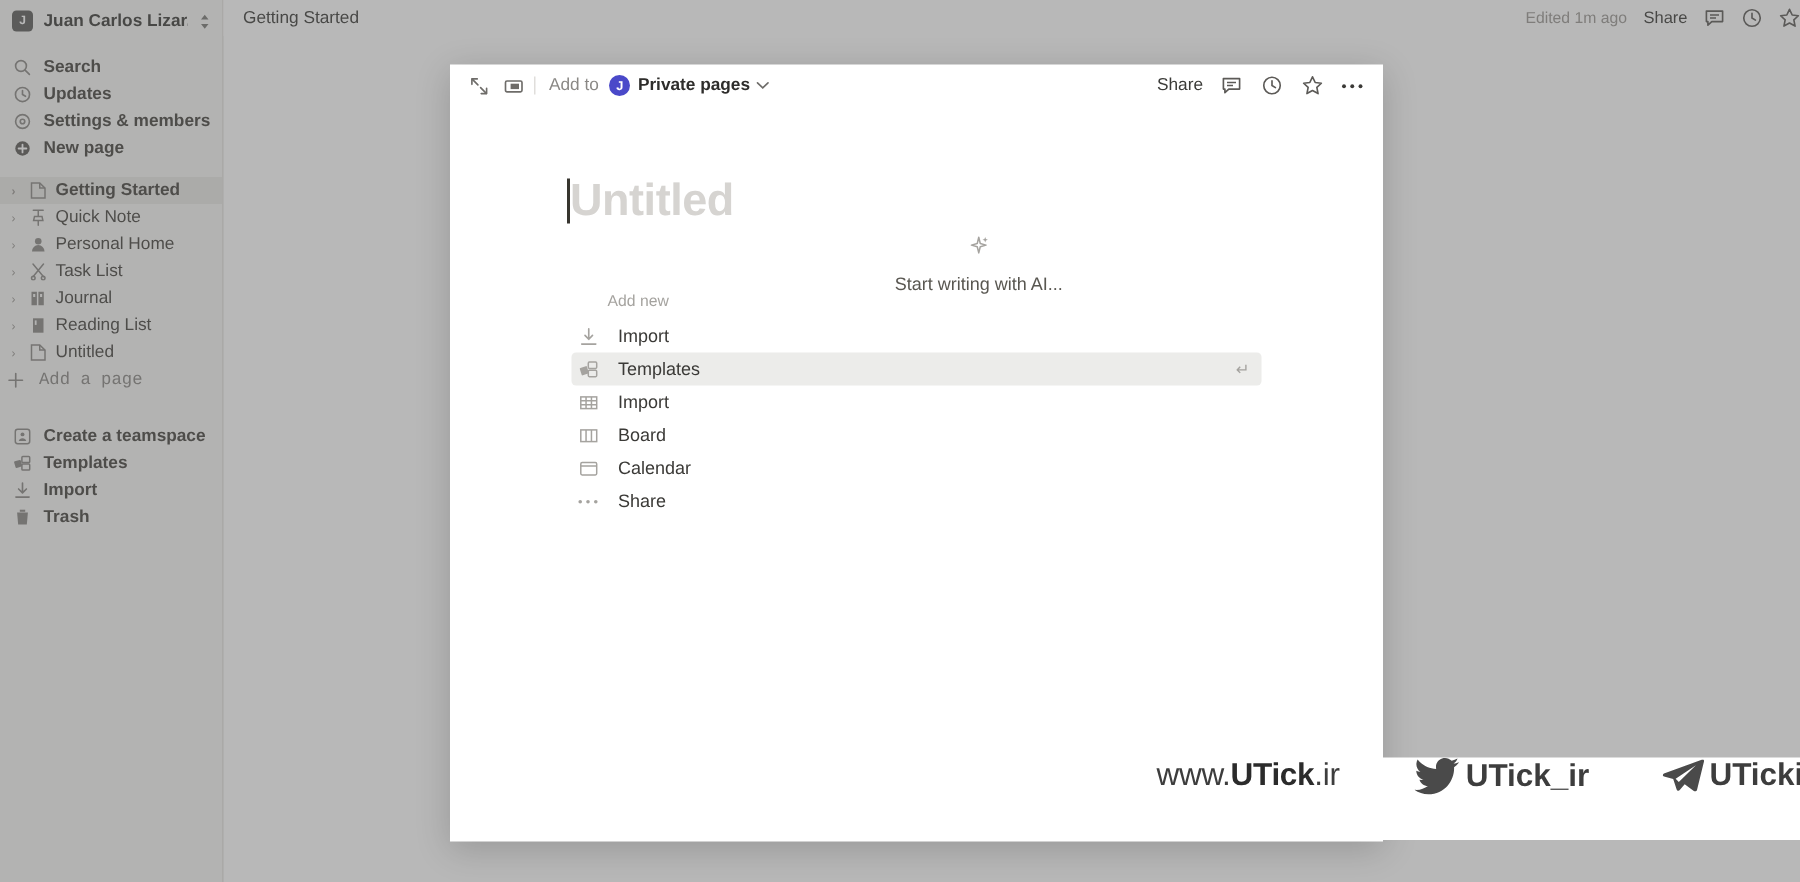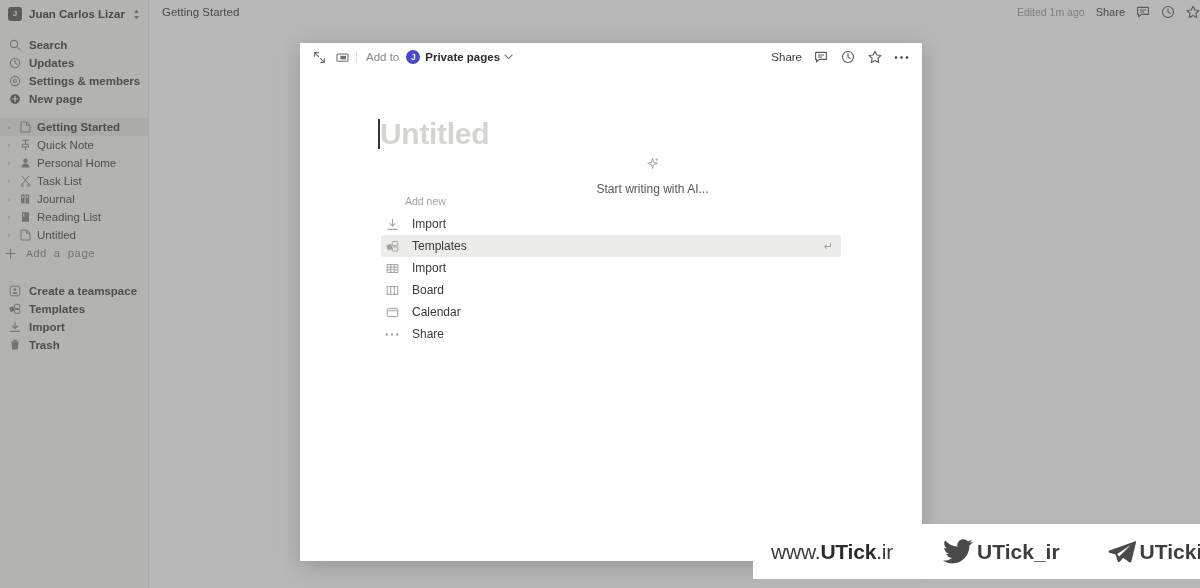--- a/index.html
+++ b/index.html
@@ -145,24 +145,24 @@
     padding: 0 8px 0 4px;
     font-size: 12px; color: #3b3a37;
     border-radius: 3px;
   }
   .menu-item .ic { width: 14px; flex: 0 0 14px; color: #a5a39f; display:flex; align-items:center; justify-content:center; }
   .menu-item.active { background: #ececea; }
   .menu-enter { margin-left: auto; color: #a5a39f; font-size: 11px; }
 
   
   #watermark {
-    position: absolute; left: 753px; top: 524px;
+    position: absolute; left: 753px; top: 505px;
     width: 447px; height: 55px;
     background: #ffffff;
-    display: flex; align-items: center;
+    display: flex; align-items: flex-start;
     padding-left: 18px; gap: 0;
   }
   .wm-block { display: flex; align-items: center; }
   #wm-url { font-size: 21px; color: #3d3d3d; letter-spacing: -0.2px; }
   #wm-url b { font-weight: 700; color: #2b2b2b; }
   #wm-tw { margin-left: 50px; }
   #wm-tw-text, #wm-tg-text { font-size: 21px; font-weight: 700; color: #3d3d3d; margin-left: 4px; }
   #wm-tg { margin-left: 48px; }
   .wm-ic { color: #4a4a4a; display: flex; align-items: center; }
 

